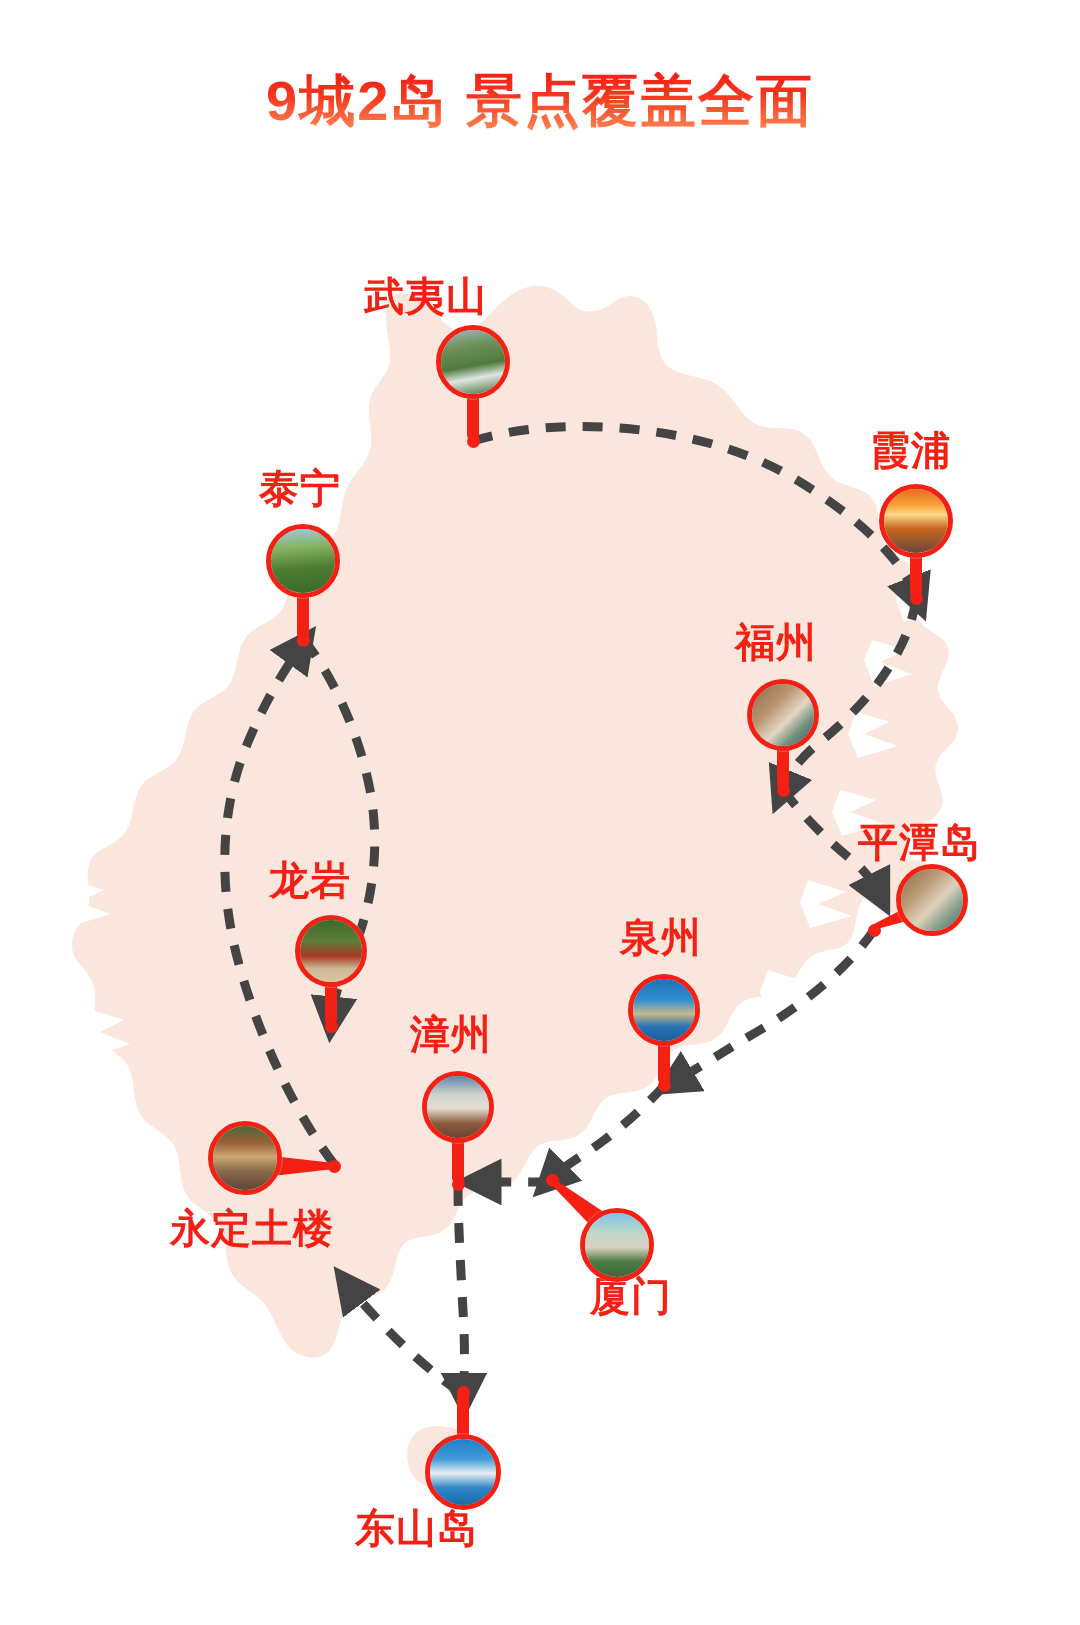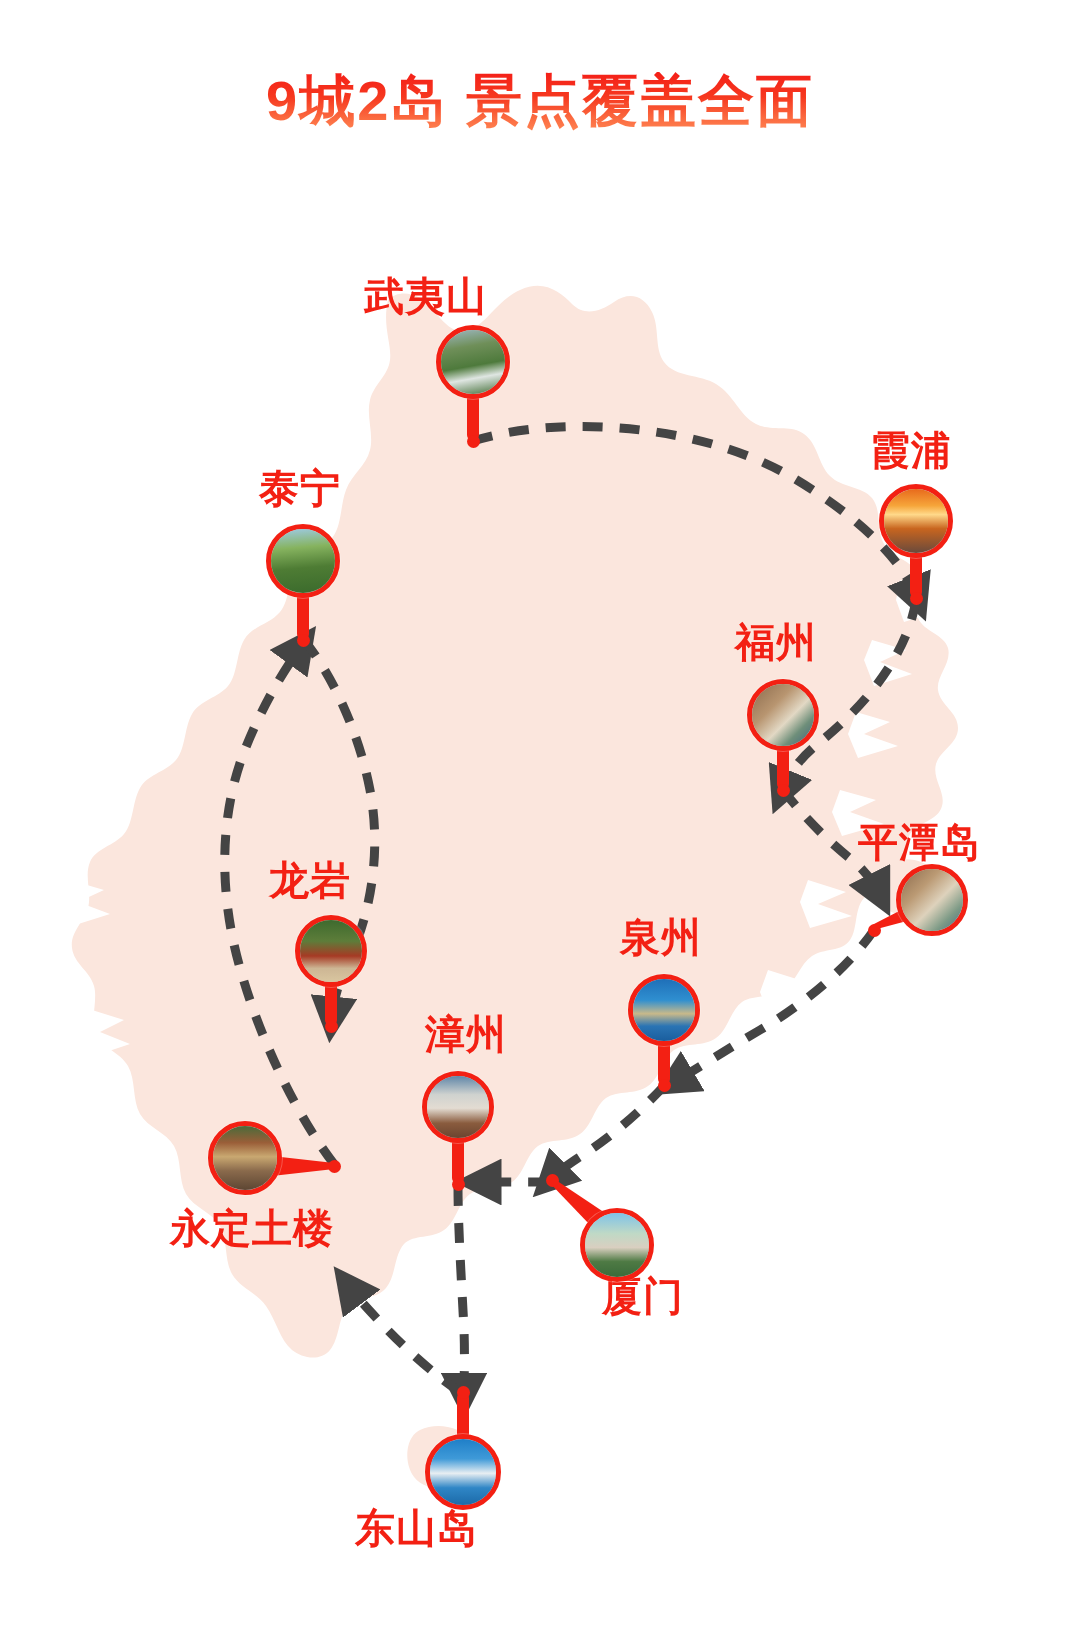--- a/index.html
+++ b/index.html
@@ -283,30 +283,30 @@
     <div class="marker" style="left:664px; top:1085px;">
       <div class="label" style="left:-44px; top:-168px;text-align:right;">泉州</div>
       <div class="tail" style="left:-6px; top:-58px; width:12px; height:58px; border-radius:0 0 6px 6px;"></div>
       <div class="bubble" style="left:-36px; top:-111px; width:72px; height:72px;">
         <div class="photo ph-quanzhou"></div>
       </div>
       <div class="tip"></div>
     </div>
 
     <div class="marker" style="left:458px; top:1184px;">
-      <div class="label" style="left:-48px; top:-170px;margin-left:15px;">漳州</div>
+      <div class="label" style="left:-48px; top:-170px;">漳州</div>
       <div class="tail" style="left:-6px; top:-60px; width:12px; height:60px; border-radius:0 0 6px 6px;"></div>
       <div class="bubble" style="left:-36px; top:-113px; width:72px; height:72px;">
         <div class="photo ph-zhangzhou"></div>
       </div>
       <div class="tip"></div>
     </div>
 
     <div class="marker" style="left:552px; top:1180px;">
-      <div class="label" style="left:50px; top:96px;">厦门</div>
+      <div class="label" style="left:38px; top:96px;">厦门</div>
       <div class="tail" style="left:0px; top:-9px; width:64px; height:20px; transform-origin:0 50%; transform:rotate(40deg); clip-path:polygon(0 35%,100% 0,100% 100%,0 65%);"></div>
       <div class="bubble" style="left:28px; top:28px; width:74px; height:74px;">
         <div class="photo ph-xiamen"></div>
       </div>
       <div class="tip"></div>
     </div>
 
     <div class="marker" style="left:334px; top:1166px;">
       <div class="label" style="left:-164px; top:42px;text-align:right;">永定土楼</div>
       <div class="tail" style="left:-62px; top:-10px; width:62px; height:20px; clip-path:polygon(0 0,100% 35%,100% 65%,0 100%);"></div>

